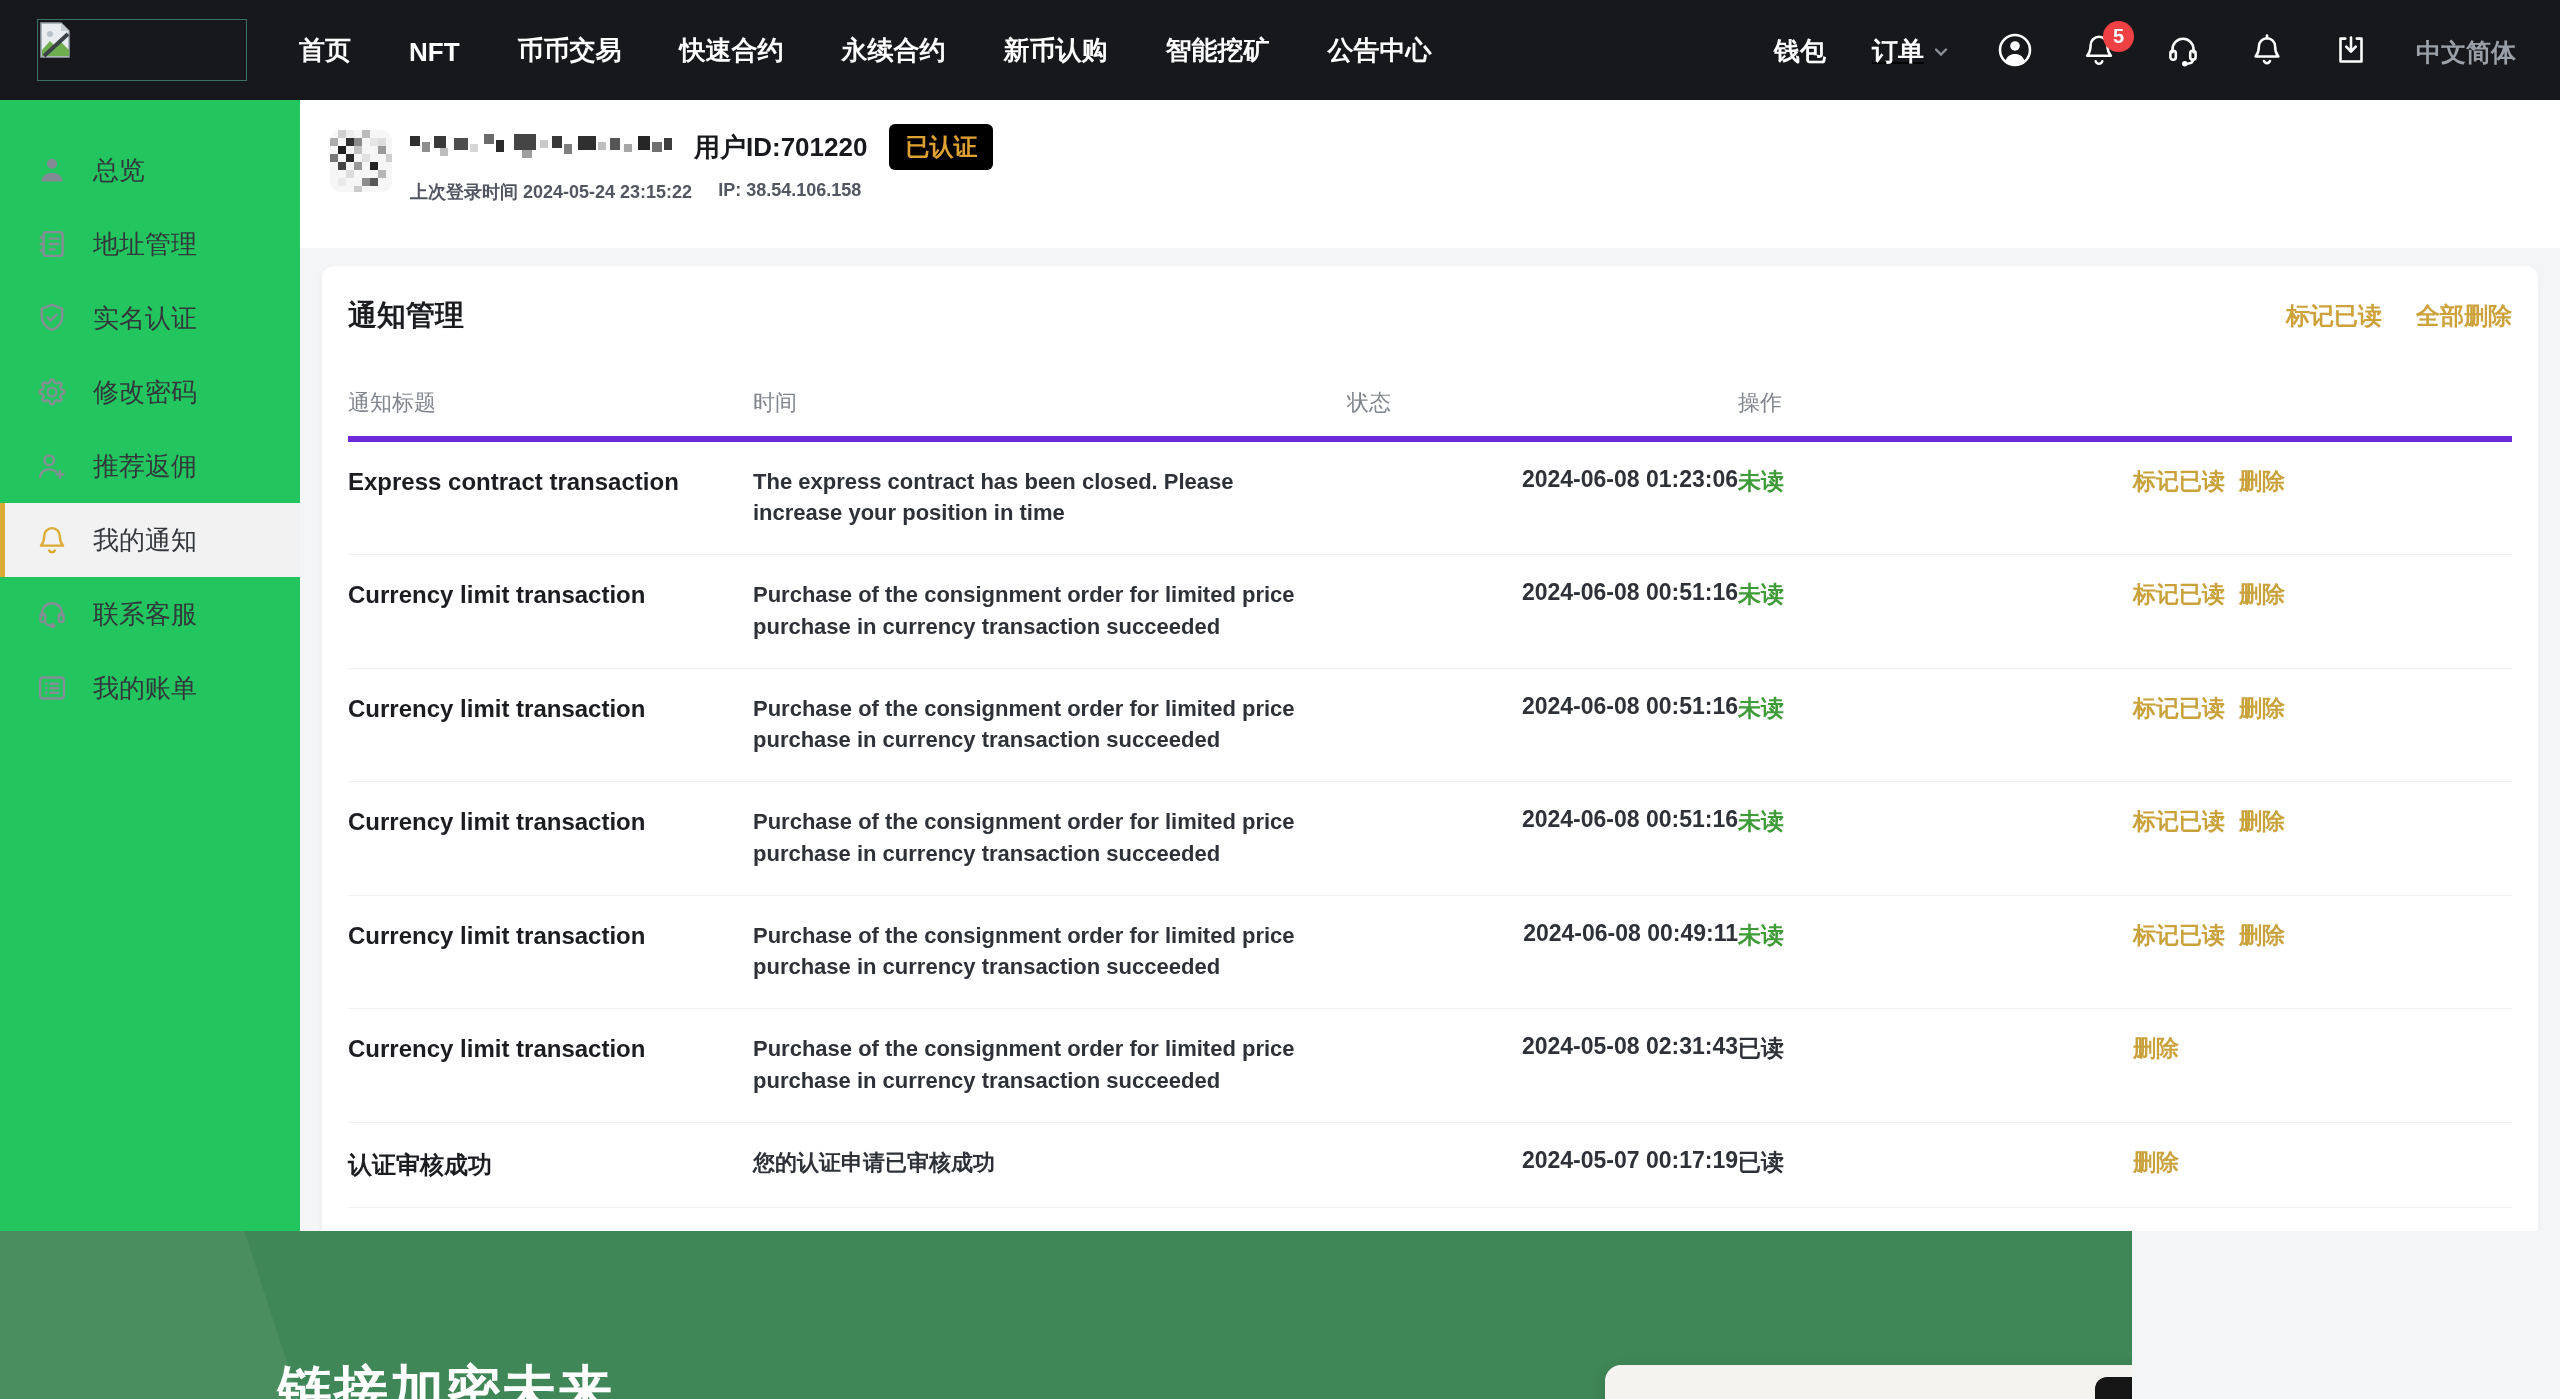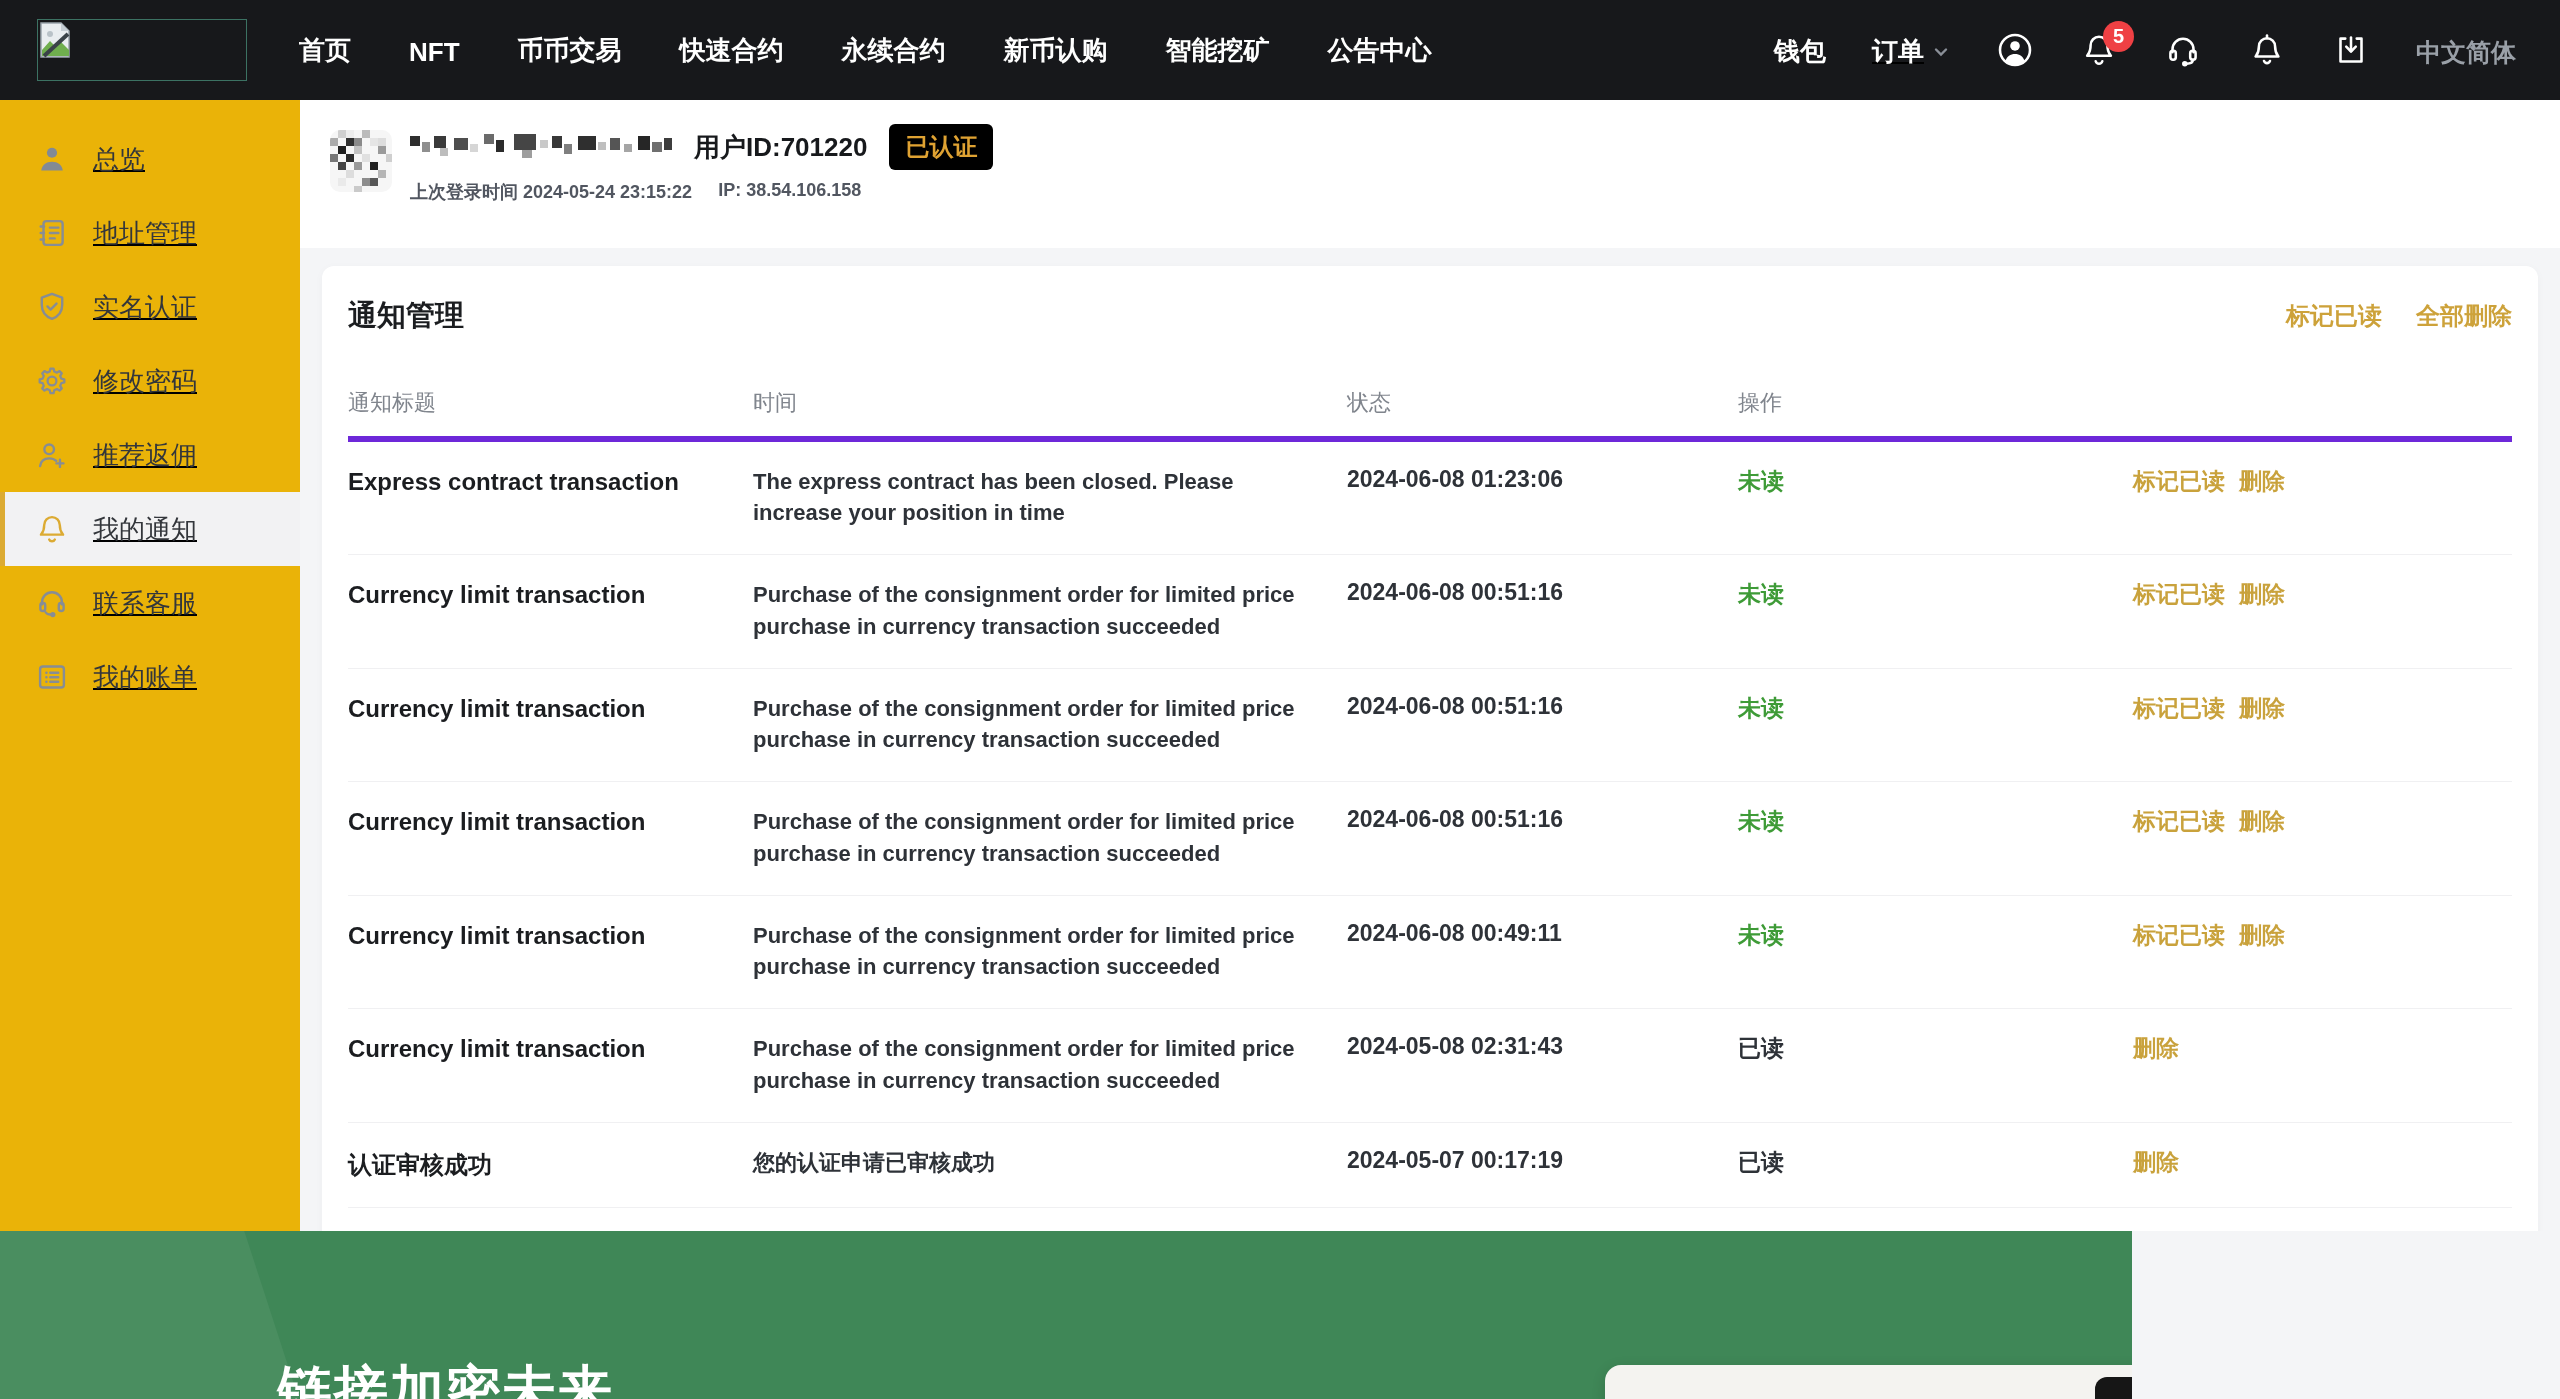--- a/index.html
+++ b/index.html
@@ -18,21 +18,21 @@
   .nav-right .txt { color:#fff; font-size:26px; font-weight:700; cursor:pointer; }
   .orders { display:flex; align-items:center; gap:8px;text-decoration:underline; }
   .navicon { position:relative; width:38px; height:38px; display:flex; align-items:center; justify-content:center; cursor:pointer; }
   .navicon svg { width:36px; height:36px; }
   .badge { position:absolute; top:-10px; right:-16px; min-width:31px; height:31px; padding:0 6px;
     background:#ef4044; border-radius:16px; color:#fff; font-size:20px; font-weight:700;
     display:flex; align-items:center; justify-content:center; }
   .lang { color:#9aa0a8; font-size:25px; font-weight:600; cursor:pointer; }
 
   
-  .sidebar { position:absolute; top:100px; left:0; bottom:168px; width:300px; background:#eab308; z-index:10; padding-top:22px;text-decoration:underline; }
+  .sidebar { position:absolute; top:100px; left:0; bottom:168px; width:300px; background:#22c55e; z-index:10; padding-top:33px; }
   .side-item { height:74px; display:flex; align-items:center; gap:24px; padding-left:30px;
     border-left:5px solid transparent; cursor:pointer; }
   .side-item svg { width:34px; height:34px; flex:0 0 auto; }
   .side-item .lbl { font-size:26px; color:#33363b; font-weight:500; }
   .side-item.active { background:#f2f2f3; border-left-color:#dcab33; }
 
   
   .content { position:absolute; left:300px; right:0; top:100px; bottom:168px; background:#f4f5f7; overflow:hidden; }
   .user-band { background:#fff; height:148px; padding:24px 0 0 30px; display:flex; }
   .avatar-mosaic { width:62px; height:62px; border-radius:10px; overflow:hidden; margin-top:6px; }
@@ -52,21 +52,21 @@
   .head-actions { margin-left:auto; display:flex; gap:34px; }
   .gold-link { color:#cda23a; font-size:24px; font-weight:700; cursor:pointer; }
 
   .grid-row { display:grid; grid-template-columns:405px 594px 391px 395px 1fr; align-items:start; }
   .thead { margin-top:52px; padding-bottom:18px; border-bottom:6px solid #6d28d9; }
   .th { font-size:22px; color:#80858d; font-weight:500; }
 
   .row { padding:24px 0 26px 0; border-bottom:1px solid #f0f0f2; }
   .row .title { font-size:24px; font-weight:700; color:#1b1d20; padding-top:2px; }
   .row .body { font-size:22px; color:#2e3238; line-height:1.42; max-width:560px; font-weight:600; }
-  .row .time { font-size:23px; color:#2e3238; font-weight:600; }
+  .row .time { font-size:23px; color:#2e3238; font-weight:600;text-align:right; }
   .row .status { font-size:23px; color:#2e3238; font-weight:600; }
   .row.unread .status { color:#3e9b37; font-weight:700; }
   .row .ops { display:flex; gap:14px; }
   .op { color:#c9a23c; font-size:23px; font-weight:700; cursor:pointer; white-space:nowrap; }
 
   
   .footer { position:absolute; left:0; bottom:0; width:2132px; height:168px;
     background:#3f8757; overflow:hidden; z-index:15; }
   .diag { position:absolute; left:-150px; top:-20px; width:430px; height:260px;
     background:rgba(255,255,255,.06); transform:skewX(18deg); }

